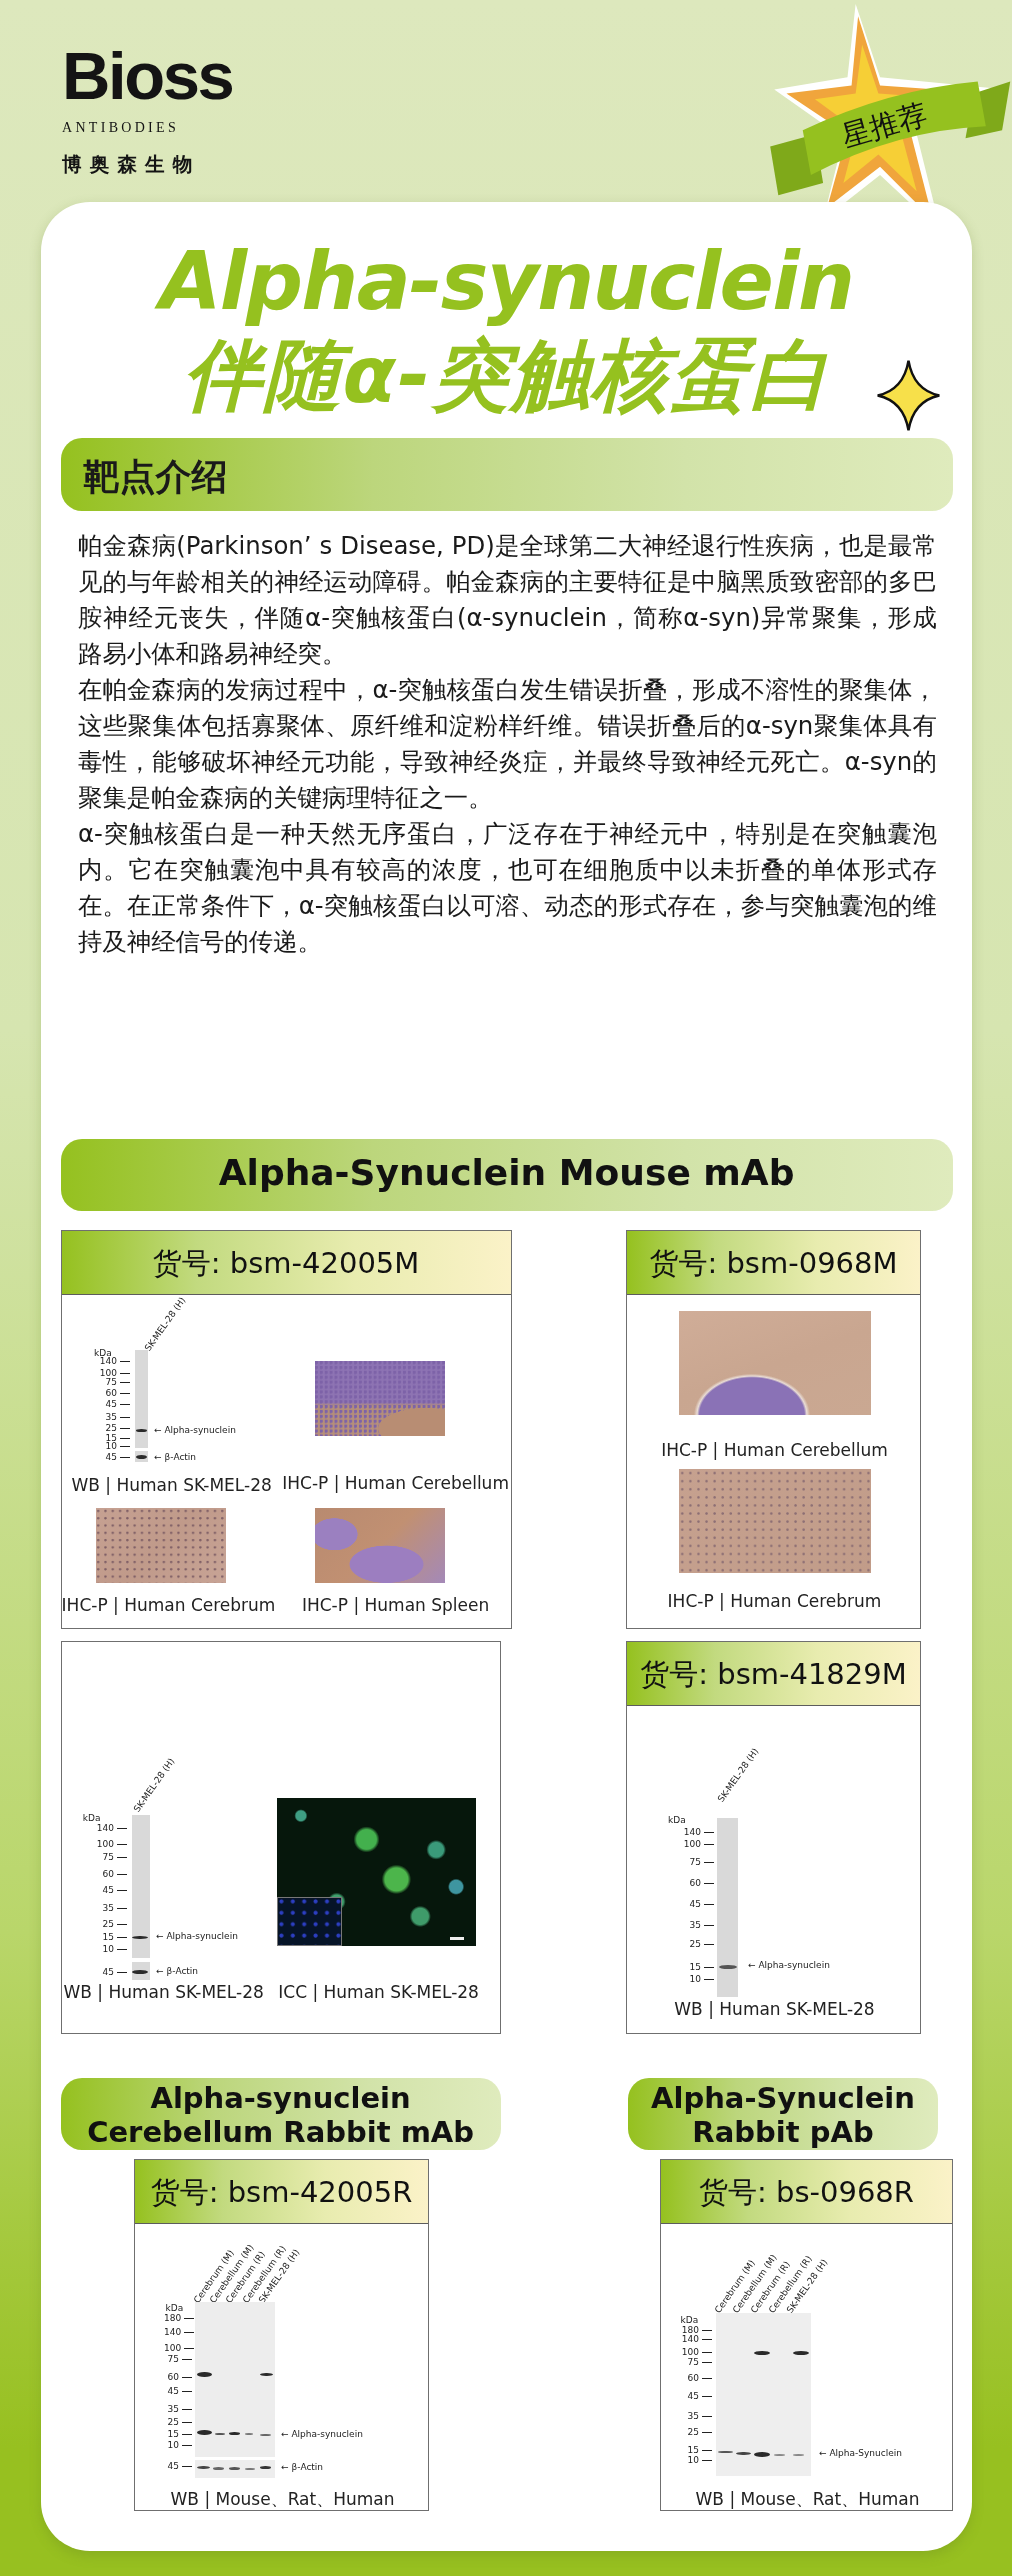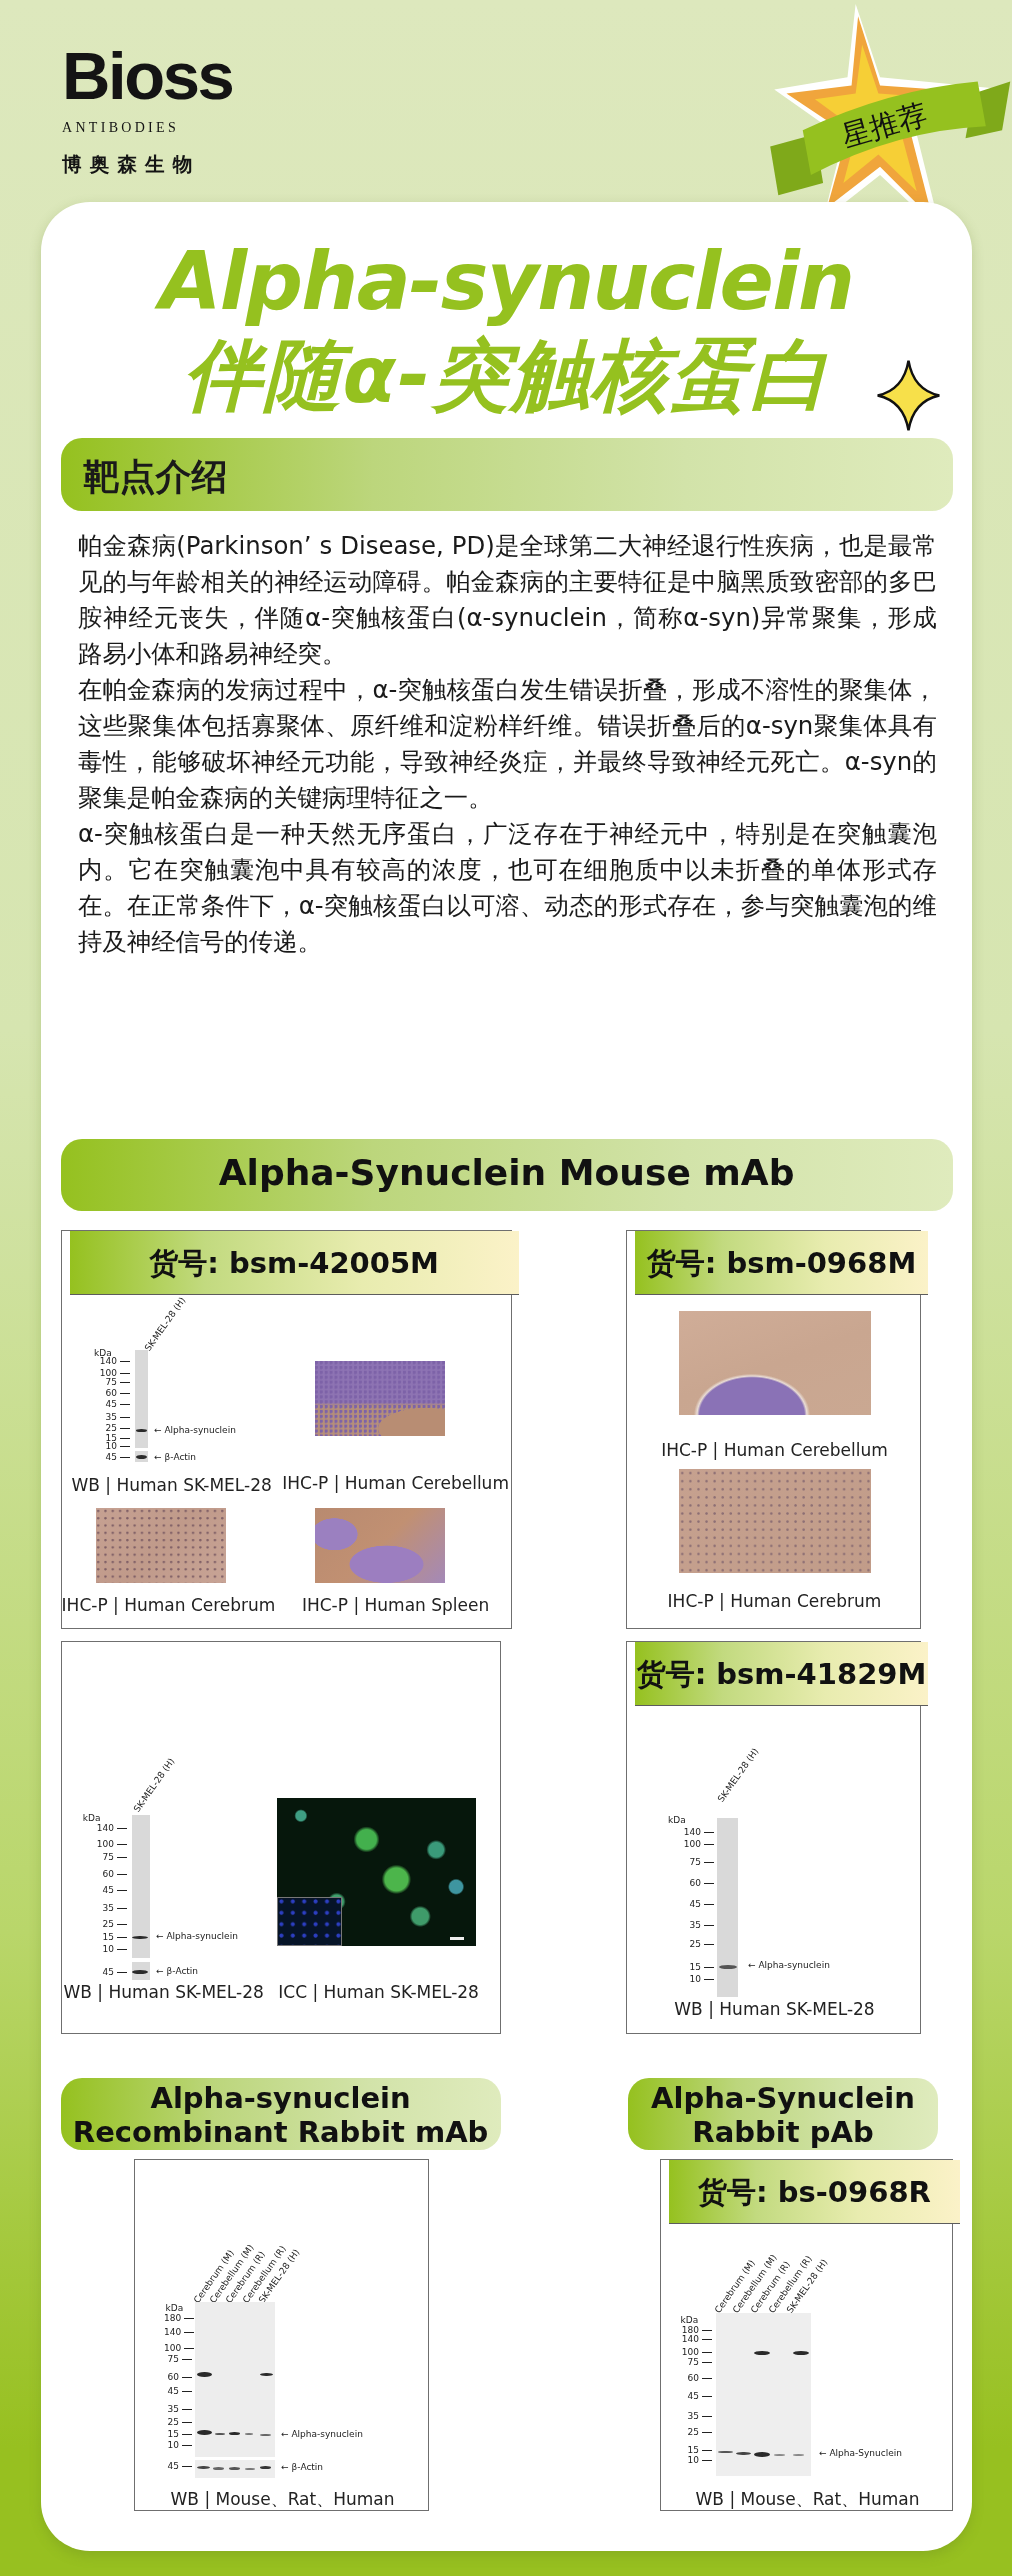--- a/index.html
+++ b/index.html
@@ -48,24 +48,24 @@
     font-size: 24.4px; line-height: 36px; color: #1a1a1a; text-align: justify;
   }
   .intro-text p { margin: 0; }
 
   .bar-mouse { left: 19.6px; top: 937px; width: 892px; height: 72px; }
   .bar-mouse span { position: absolute; width: 100%; text-align: center; top: 13px; font-size: 36px; font-weight: 700; color: #111; }
 
   
   .pbox { position: absolute; border: 1.6px solid #6f6f6f; background: #fff; }
   .pbox-head {
-    position: absolute; left: 8px; top: 0; width: 100%; height: 64px;
+    position: absolute; left: 0; top: 0; width: 100%; height: 64px;
     background: linear-gradient(90deg, #95c11f 0%, #c2da7f 30%, #e8ecaf 65%, #fbf2c8 100%);
     border-bottom: 1.6px solid #5c5c5c;
-    text-align: center; font-size: 29px; font-weight: 700; line-height: 64px; color: #111;
+    text-align: center; font-size: 29px; font-weight: 400; line-height: 64px; color: #111;
   }
   .cap { position: absolute; font-size: 17px; color: #222; text-align: center; white-space: nowrap; }
 
   
   .ihc { position: absolute; }
   .ihc-cerebellum-a {
     background:
       radial-gradient(ellipse 60% 45% at 85% 90%, #b88d73 0 60%, transparent 61%),
       radial-gradient(circle at 20% 30%, #7d62a8 0 1.6px, transparent 2.4px) 0 0/4.9px 4.9px,
       linear-gradient(180deg, #8d73b4 0%, #8e74b2 55%, #b38e7a 60%, #b89079 100%);
@@ -250,24 +250,25 @@
       <span class="mw" style="left:0; width:54px; top:199px;">25</span>
       <span class="mw" style="left:0; width:54px; top:222px;">15</span>
       <span class="mw" style="left:0; width:54px; top:234px;">10</span>
       <span class="arrow-label" style="left:88px; top:220px;">← <span>Alpha-synuclein</span></span>
     </div>
     <div class="cap" style="left:0; width:295px; top:357px;">WB | Human SK-MEL-28</div>
   </div>
 
   <div class="bar bar-rabbit" style="left:19.6px; top:1876px; width:440px; height:72px;">
     <div>Alpha-synuclein</div>
-    <div>Recombinant Rabbit mAb</div>
+    <div>Cerebellum Rabbit mAb</div>
   </div>
 
   <div class="pbox" style="left:93px; top:1957px; width:295px; height:352px;">
+    <div class="pbox-head">货号: bsm-42005R</div>
     <div class="blot" style="left:29px; top:70px; width:261px; height:253px;">
       <span class="lane-label" style="left:36px; top:65px;">Cerebrum (M)</span>
       <span class="lane-label" style="left:52px; top:65px;">Cerebellum (M)</span>
       <span class="lane-label" style="left:68px; top:65px;">Cerebrum (R)</span>
       <span class="lane-label" style="left:85px; top:65px;">Cerebellum (R)</span>
       <span class="lane-label" style="left:101px; top:65px;">SK-MEL-28 (H)</span>
       <span class="kda" style="left:1.6px; top:73px;">kDa</span>
       <div class="lane light" style="left:31px; top:72px; width:80px; height:155px; background:#ededed;"></div>
       <div class="band" style="left:33px; top:142px; width:14.7px; height:4.9px;"></div>
       <div class="band" style="left:96px; top:143px; width:13px; height:3.3px;"></div>

